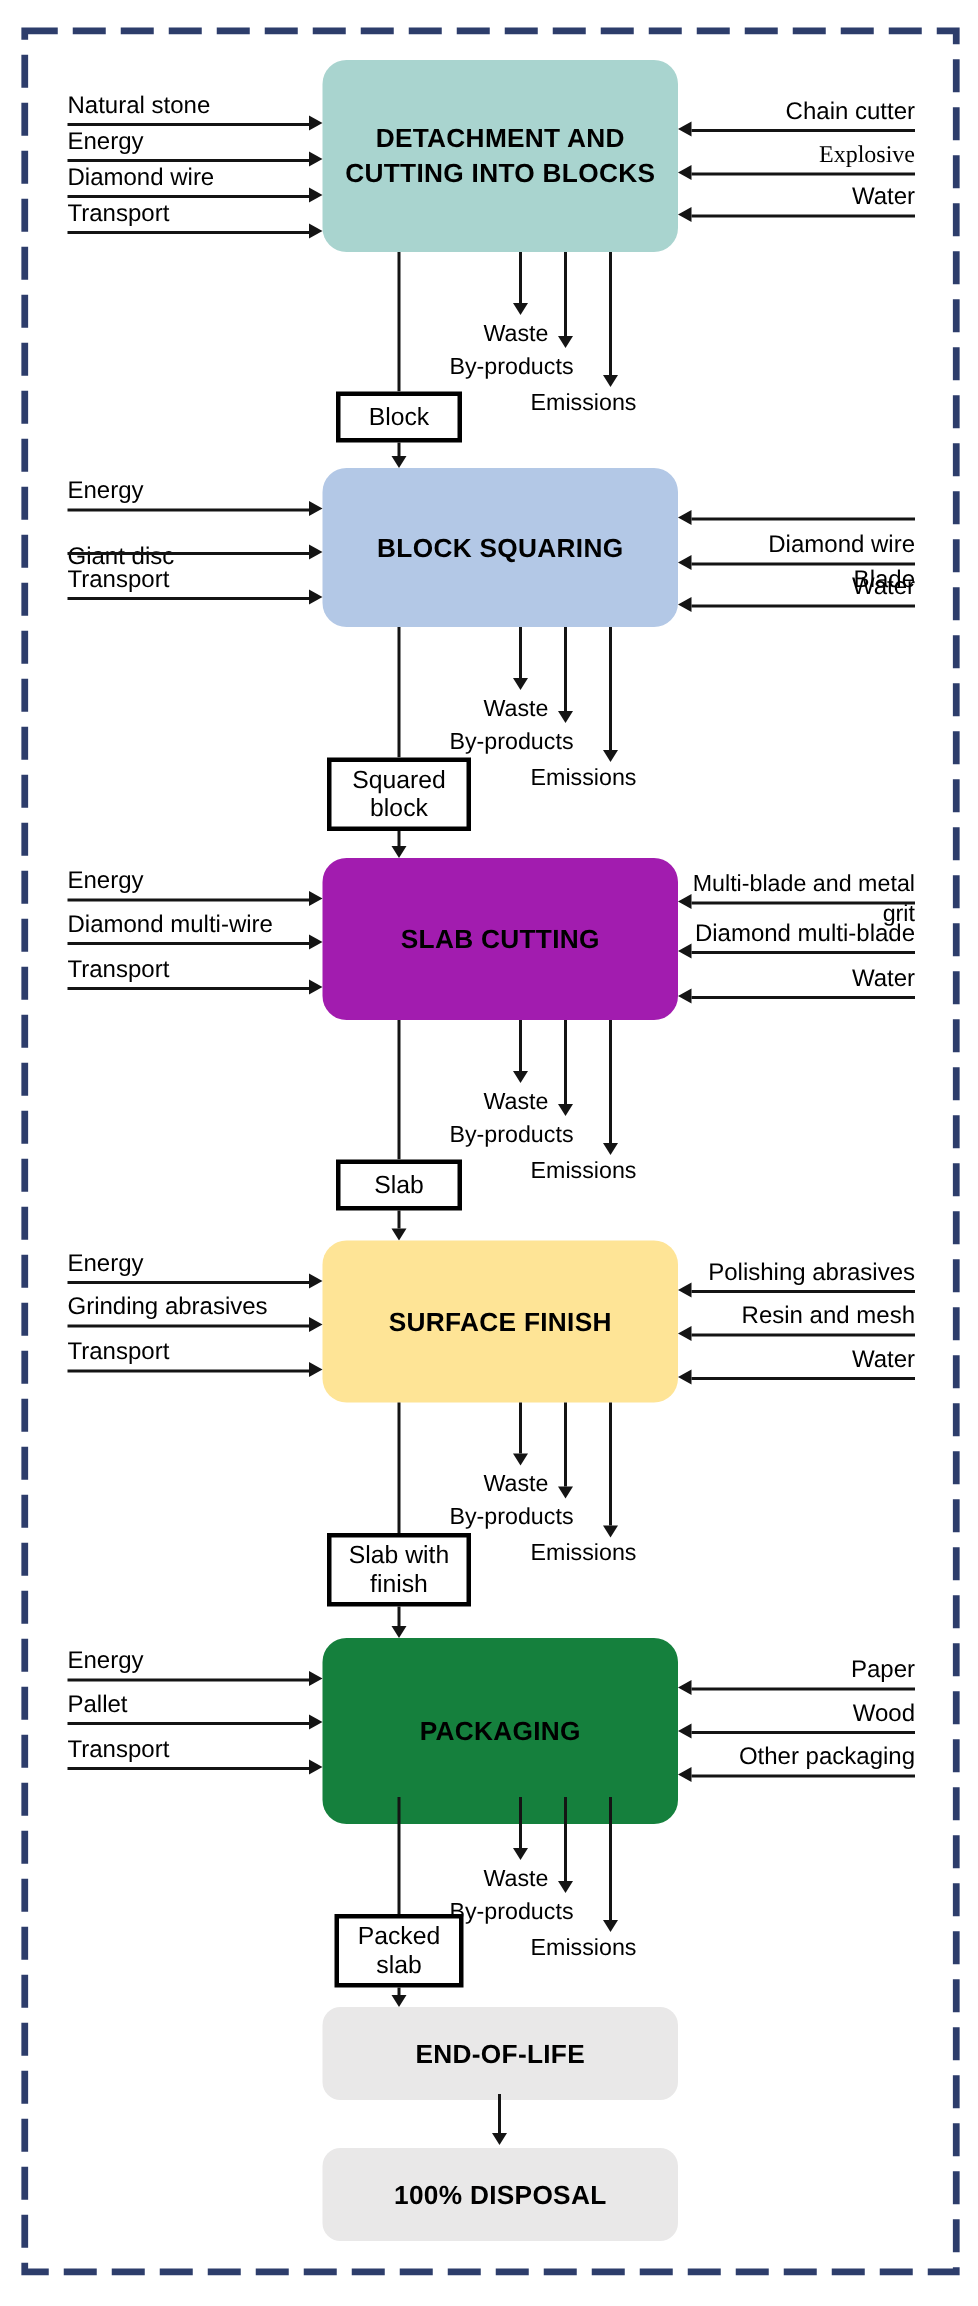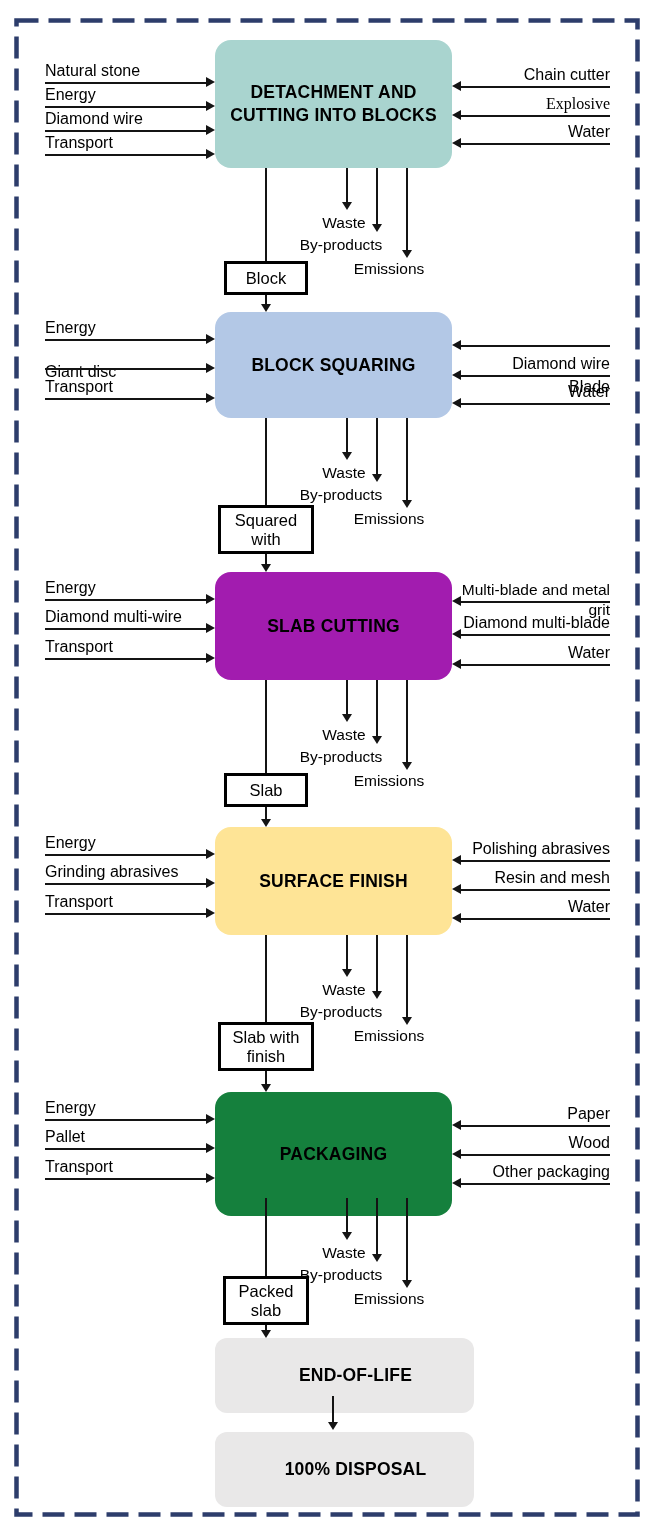--- a/index.html
+++ b/index.html
@@ -21,23 +21,23 @@
     font-weight:bold;font-size:17.5px;line-height:1.3;padding:0 12px;box-sizing:border-box;
     letter-spacing:.2px;
   }
   .product{
     position:absolute;background:#ffffff;border:3px solid #000;box-sizing:border-box;
     display:flex;align-items:center;justify-content:center;text-align:center;
     font-size:16.5px;line-height:1.1;padding:1px 2px;
   }
   .outlbl{position:absolute;font-size:15.5px;line-height:17px;text-align:center;}
   .terminal{
-    position:absolute;left:215px;width:237px;height:75px;border-radius:12px;
+    position:absolute;left:215px;width:237px;height:62px;border-radius:12px;
     display:flex;align-items:center;justify-content:center;text-align:center;
-    font-weight:bold;font-size:17.5px;letter-spacing:.2px;padding-left:22px;
+    font-weight:bold;font-size:17.5px;letter-spacing:.2px;
   }
 </style>
 </head>
 <body>
 
 <div id="canvas">
 
   <svg width="652" height="1537" style="position:absolute;left:0;top:0;">
     <rect x="16.5" y="20.5" width="621" height="1494" fill="none" stroke="#2d3d6b" stroke-width="4.5" stroke-dasharray="22 10"></rect>
   </svg>
@@ -118,21 +118,21 @@
     <div class="outlbl" style="left:294px;top:464px;width:100px;">Waste</div>
     <div class="vline" style="left:376px;top:418px;height:56px;"></div>
     <div class="tri-d" style="left:372px;top:474px;"></div>
     <div class="outlbl" style="left:271px;top:486px;width:140px;">By-products</div>
     <div class="vline" style="left:406px;top:418px;height:82px;"></div>
     <div class="tri-d" style="left:402px;top:500px;"></div>
     <div class="outlbl" style="left:329px;top:510px;width:120px;">Emissions</div>
 
     <div class="vline" style="left:265px;top:418px;height:87px;"></div>
     <div class="product" style="left:218px;top:505px;width:96px;height:49px;">
-        <span>Squared with</span>
+        <span>Squared block</span>
       </div>
     <div class="vline" style="left:265px;top:554px;height:10px;"></div>
     <div class="tri-d" style="left:261px;top:564px;"></div>
   </div>
 
   <div>
     <div class="process" style="top: 572px; height: 108px; background: #a21caf;">
         <span>SLAB CUTTING</span>
       </div>
 

